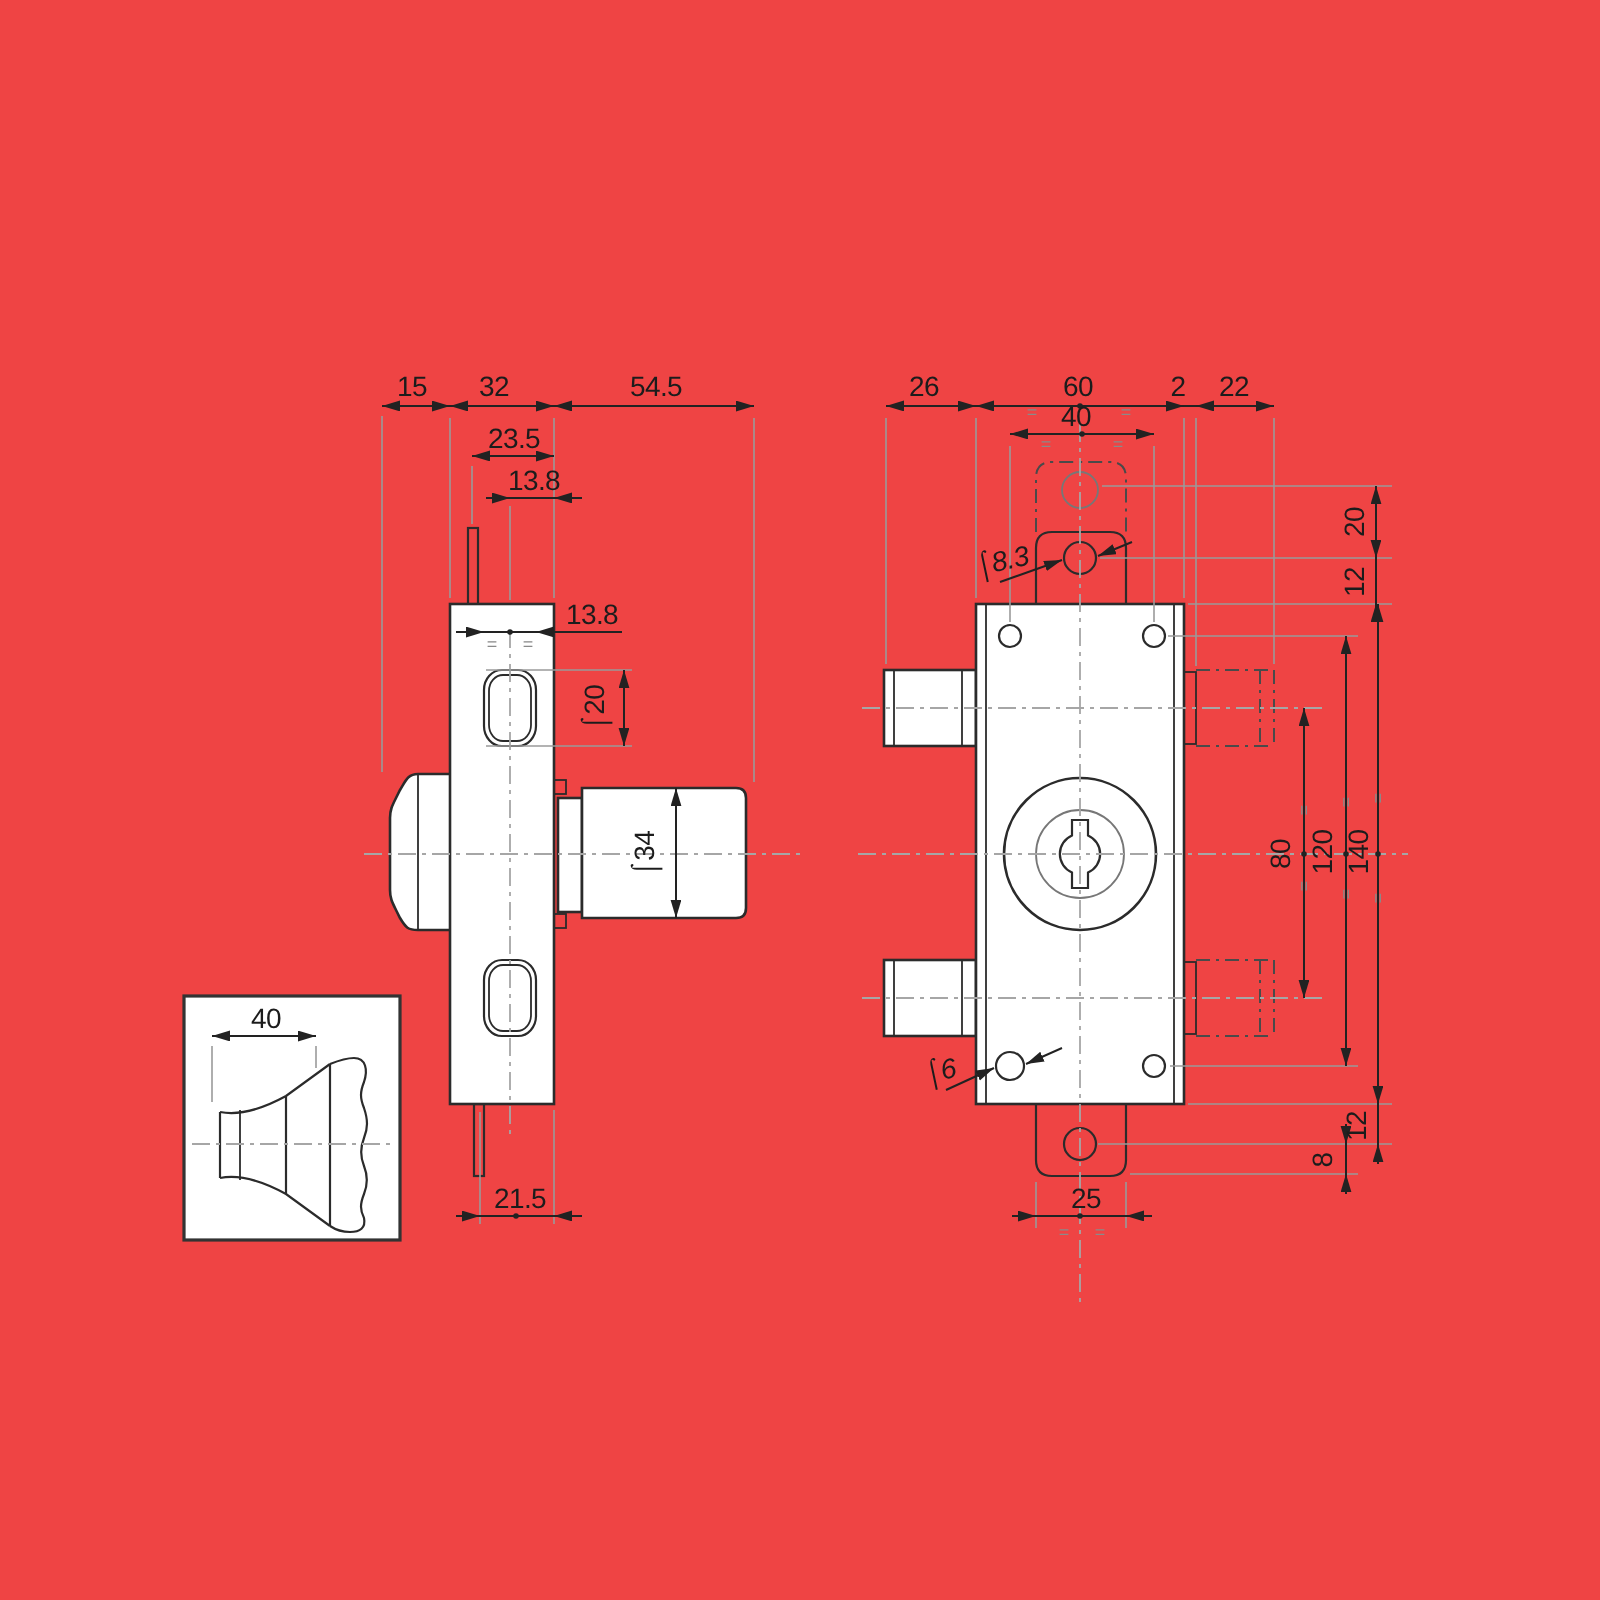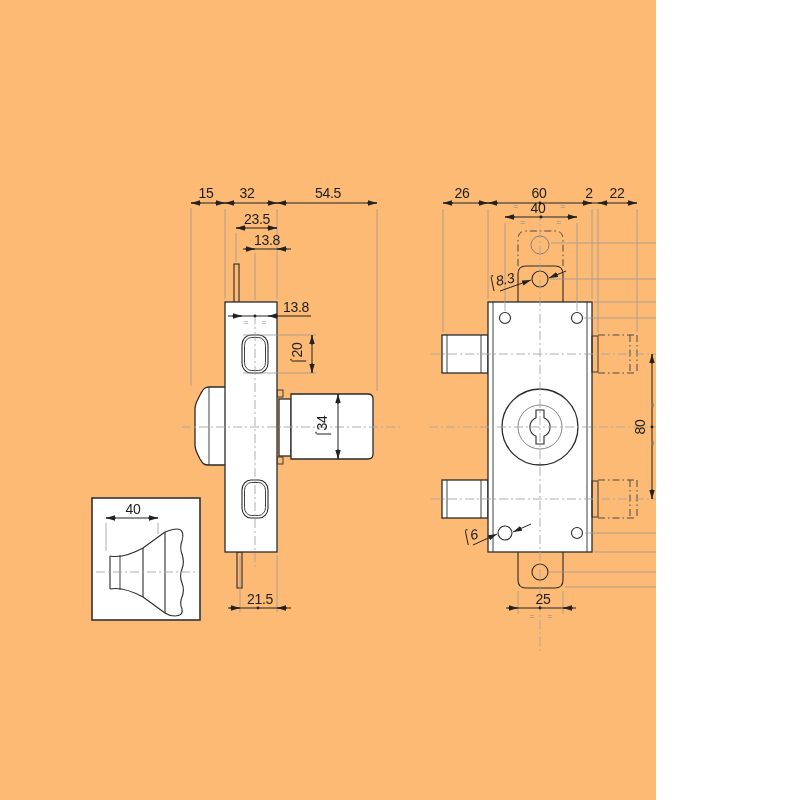--- a/index.html
+++ b/index.html
@@ -1,16 +1,16 @@
 <!DOCTYPE html>
 <html><head>
 <meta charset="utf-8">
 <style>
   html,body{margin:0;padding:0;background:#ffffff;}
-  .page{position:relative;width:656px;height:800px;background:#fdba74;overflow:hidden;
+  .page{position:relative;width:800px;height:800px;background:#ef4444;overflow:hidden;
         font-family:"Liberation Sans", sans-serif;}
   svg{position:absolute;left:0;top:0;}
   text{font-family:"Liberation Sans", sans-serif;font-size:14px;fill:#1c1c1c;letter-spacing:-0.3px;}
   text.small{font-size:9px;fill:#8a8a8a;letter-spacing:0;}
   text.lead{font-style:italic;}
   .geo{stroke:#2b2b2b;stroke-width:1.3;fill:#ffffff;}
   .geoThin{stroke:#2b2b2b;stroke-width:0.9;fill:none;}
   .geoLine{stroke:#2b2b2b;stroke-width:1.1;fill:none;}
   .hidden{stroke:#4a4a4a;stroke-width:1;fill:none;stroke-dasharray:7 3 1.5 3;}
   .ghost{stroke:#777777;stroke-width:0.9;fill:none;}

